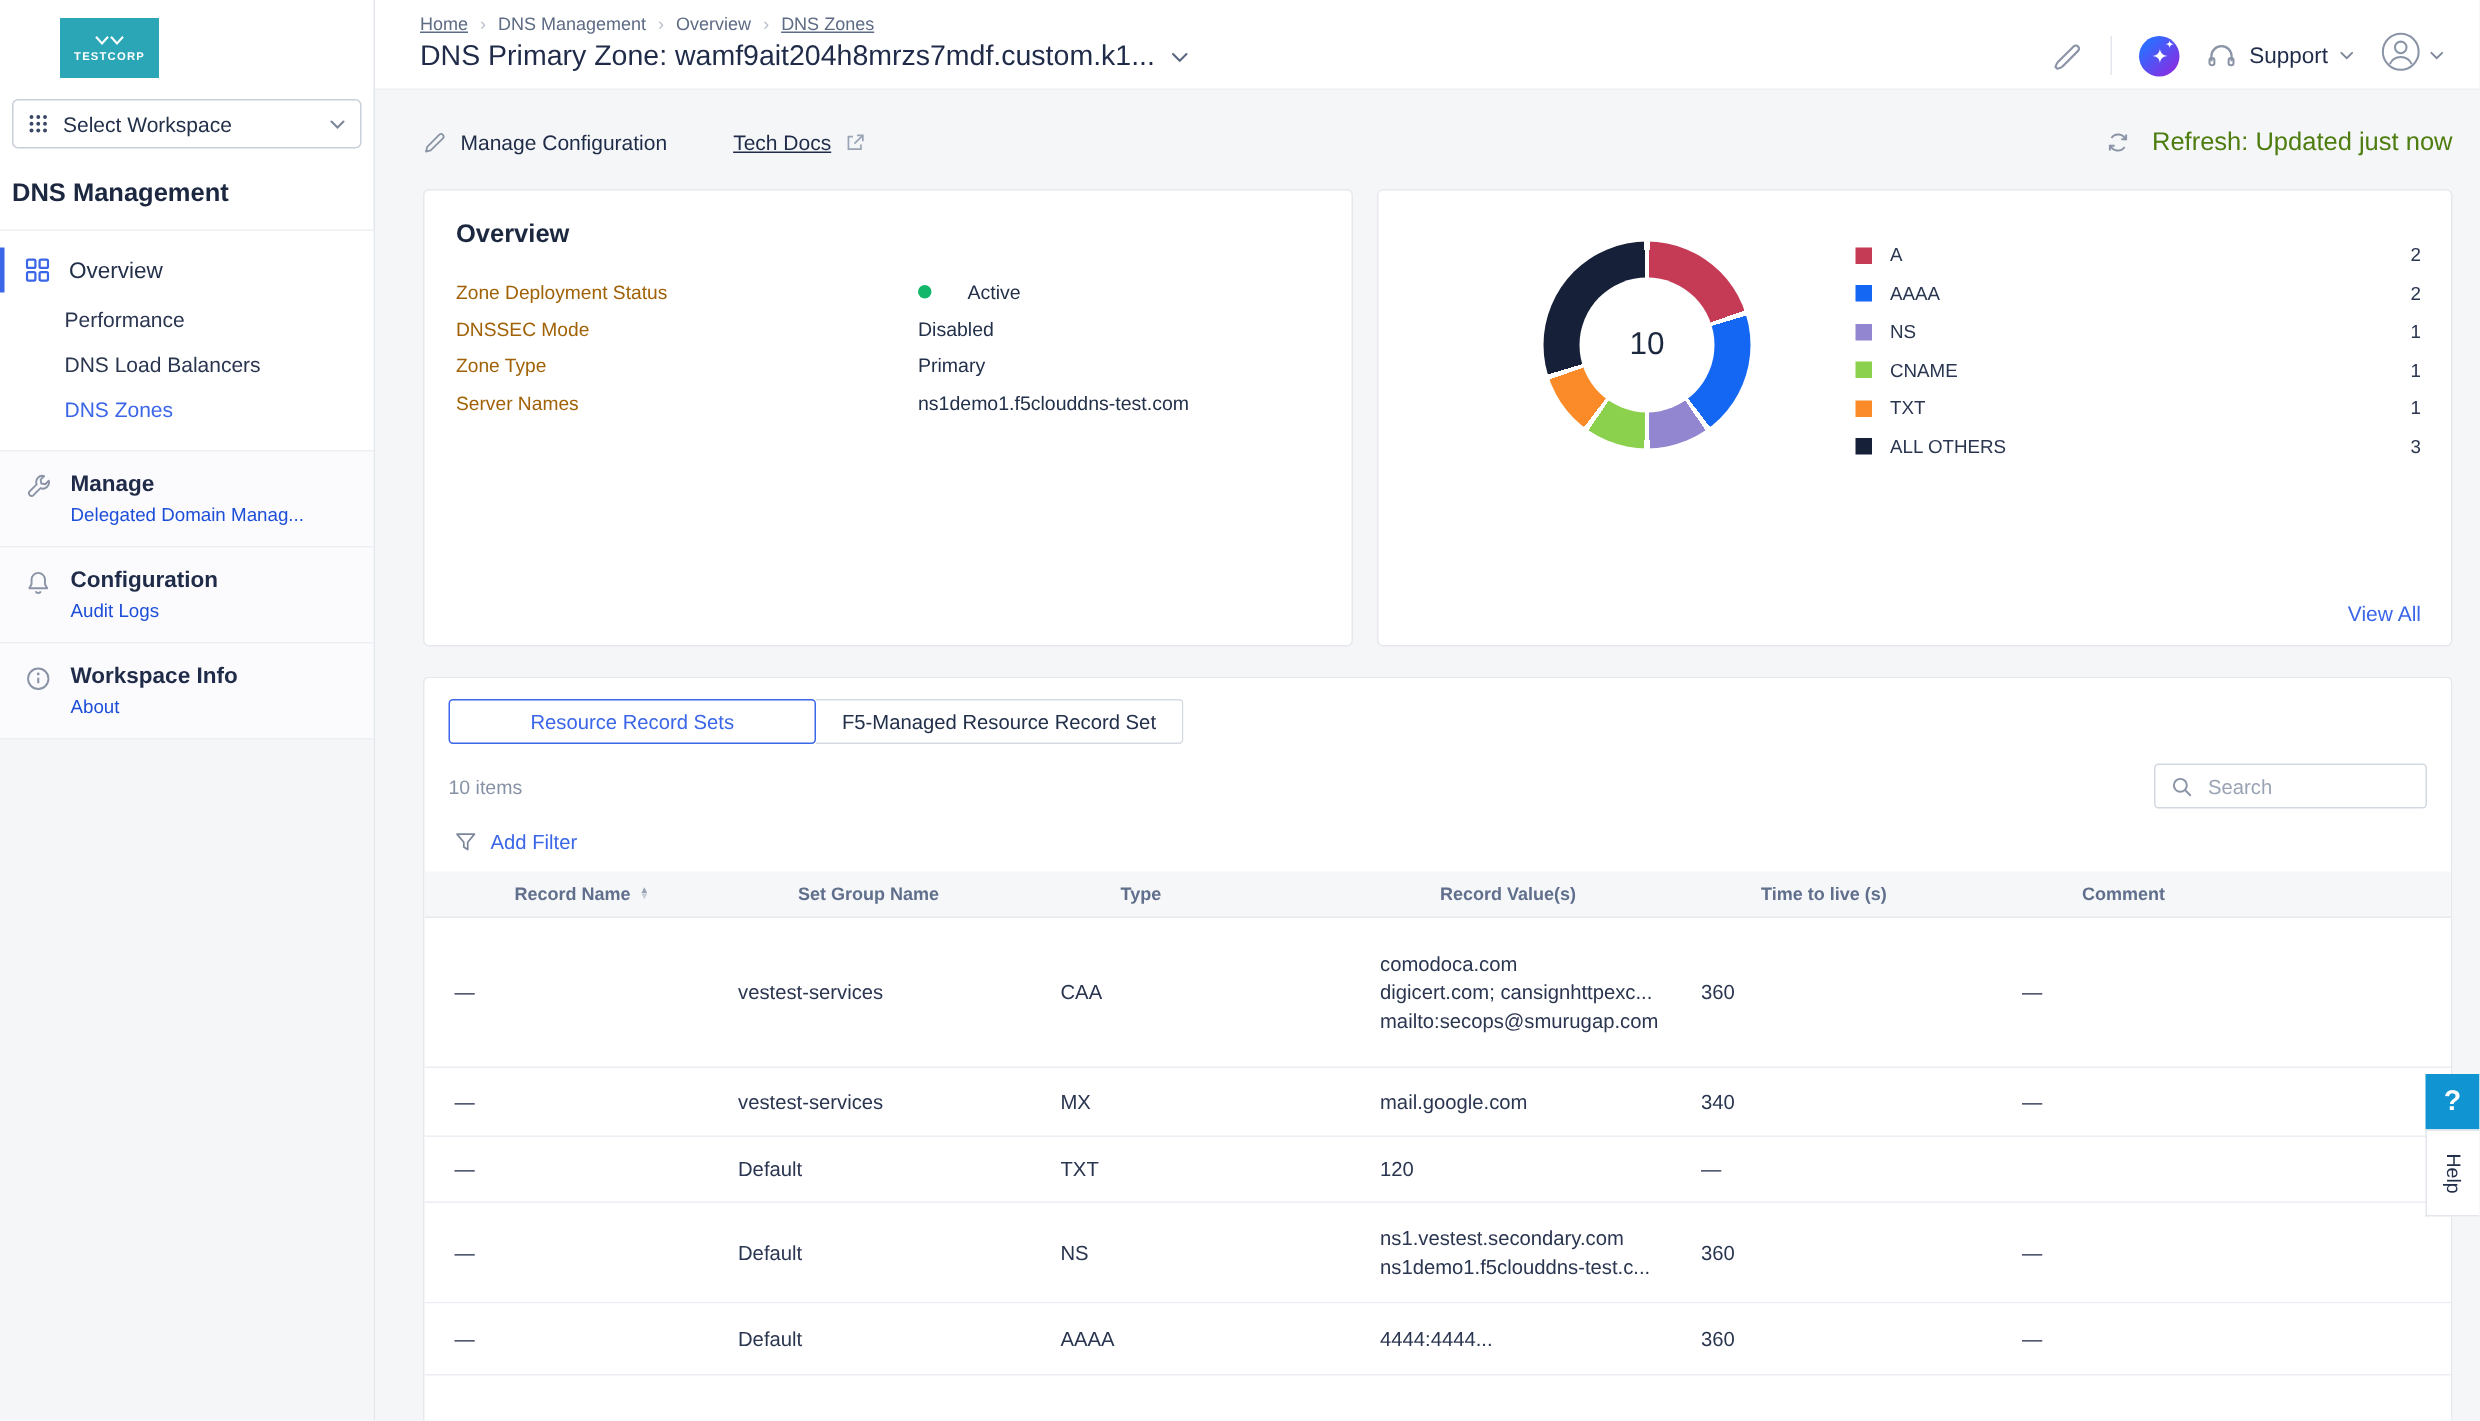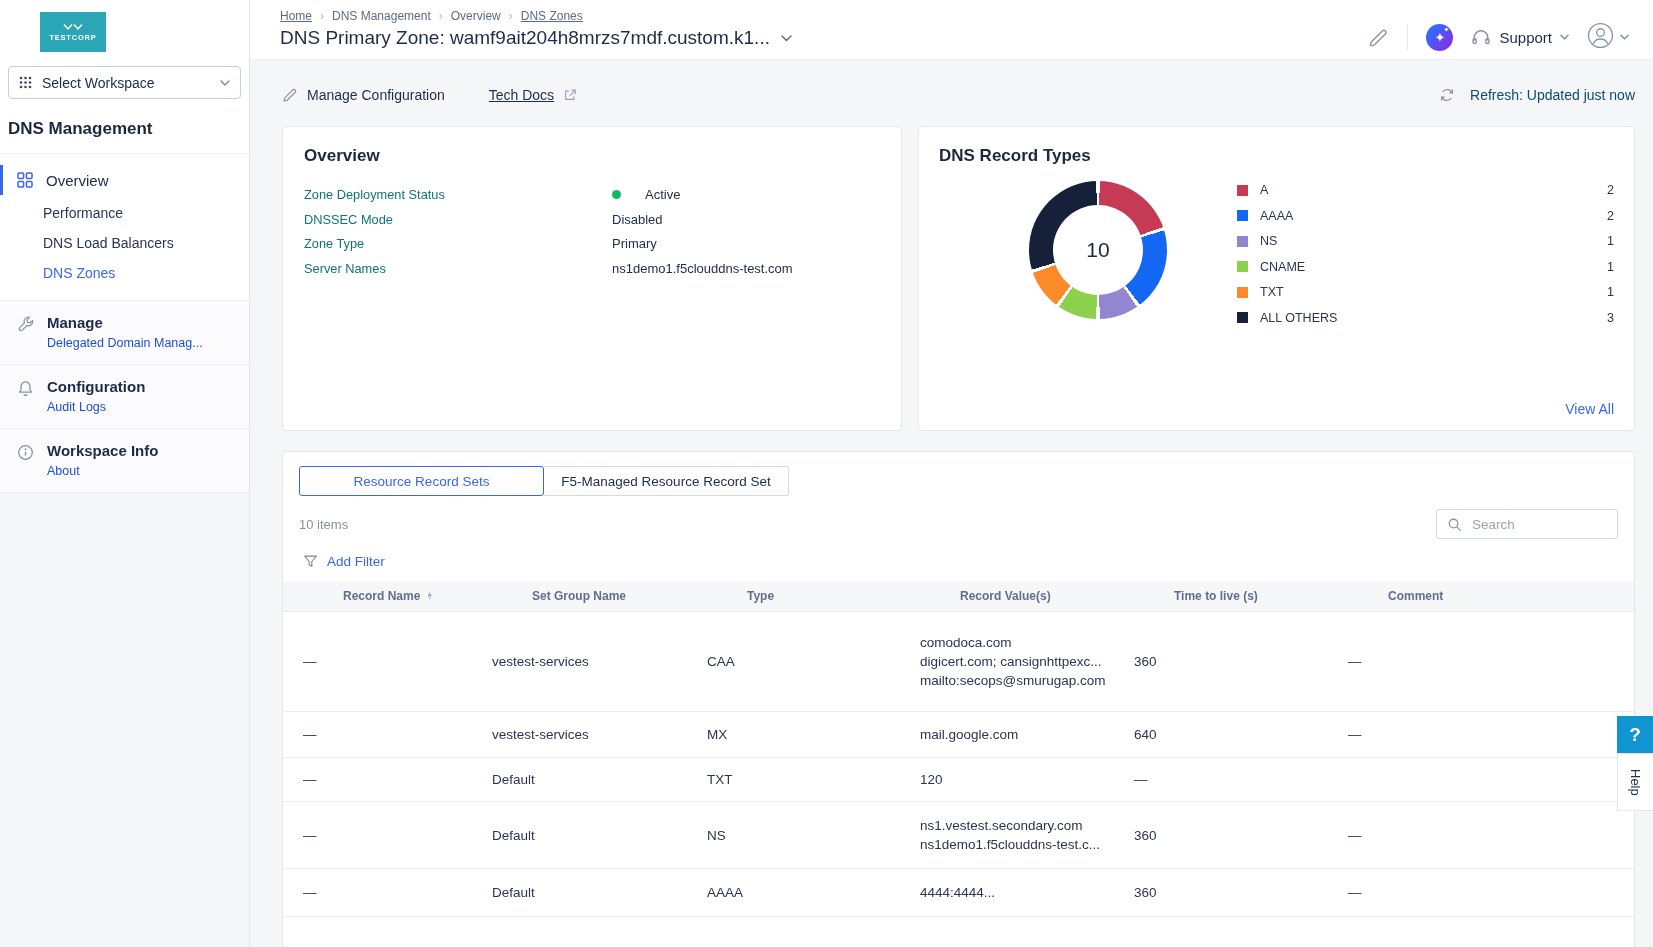--- a/index.html
+++ b/index.html
@@ -47,30 +47,30 @@
   .ai-btn .mini { position:absolute; top:2px; right:4px; font-size:7px; }
   .support { display:flex; align-items:center; gap:8px; font-size:15px; color:#1f2b48; cursor:pointer; }
   .support .chev, .account .chev { color:#7d8799; display:flex; }
   .account { display:flex; align-items:center; gap:6px; color:#8a94a6; cursor:pointer; }
 
   .toolbar { margin:18px 18px 0 32px; height:34px; display:flex; justify-content:space-between; align-items:center; }
   .tb-left { display:flex; align-items:center; }
   .tb-item { display:flex; align-items:center; gap:9px; font-size:14px; color:#1f2b48; cursor:pointer; }
   .tb-item .ti { color:#8a94a6; display:flex; }
   .tech-docs { margin-left:44px; text-decoration:underline; }
-  .tb-right { display:flex; align-items:center; gap:15px; font-size:14px; color:#0c4a6e; cursor:pointer; }
+  .tb-right { display:flex; align-items:center; gap:15px; font-size:17px; color:#4d7c0f; cursor:pointer; }
   .tb-right .ti { color:#8a94a6; display:flex; }
 
   .cards-row { display:flex; gap:16px; margin:14px 18px 0 32px; height:305px; }
   .card { background:#fff; border:1px solid #e6e8ee; border-radius:4px; }
   .card h2 { margin:0; font-size:17px; font-weight:600; color:#1c2740; }
   .overview-card { width:620px; padding:19px 21px; }
   .ov-rows { margin-top:21px; display:flex; flex-direction:column; gap:9.5px; }
   .ov-row { display:flex; align-items:center; min-height:14px; }
-  .ov-label { width:308px; font-size:12.8px; color:#0f766e; }
+  .ov-label { width:308px; font-size:12.8px; color:#a16207; }
   .ov-value { font-size:13px; color:#22304a; display:flex; align-items:center; gap:24px; }
   .dot { width:9px; height:9px; border-radius:50%; background:#12b76a; }
 
   .chart-card { flex:1; padding:19px 20px; position:relative; }
   .chart-body { display:flex; margin-top:15px; }
   .donut { width:138px; height:138px; border-radius:50%; margin-left:90px; position:relative; flex:none; }
   .hole { position:absolute; inset:24px; background:#fff; border-radius:50%; display:flex; align-items:center; justify-content:center; font-size:21px; color:#1c2740; }
   .legend { flex:1; margin-left:70px; margin-top:2px; display:flex; flex-direction:column; gap:11.5px; }
   .legend-row { display:flex; align-items:center; gap:12px; font-size:12.5px; color:#2a3550; }
   .legend-sq { width:11px; height:11px; flex:none; }
@@ -330,21 +330,20 @@
             <div class="ov-row">
               <div class="ov-label">Server Names</div>
               <div class="ov-value">
                 <div>ns1demo1.f5clouddns-test.com</div>
               </div>
             </div>
           </div>
       </section>
 
       <section class="card chart-card">
-        <h2>DNS Record Types</h2>
         <div class="chart-body">
           <div class="donut" id="donut" style="background: conic-gradient(rgb(255, 255, 255) 0deg, rgb(255, 255, 255) 1.5deg, rgb(197, 59, 85) 1.5deg, rgb(197, 59, 85) 70.5deg, rgb(255, 255, 255) 70.5deg, rgb(255, 255, 255) 72deg, rgb(255, 255, 255) 72deg, rgb(255, 255, 255) 73.5deg, rgb(20, 103, 242) 73.5deg, rgb(20, 103, 242) 142.5deg, rgb(255, 255, 255) 142.5deg, rgb(255, 255, 255) 144deg, rgb(255, 255, 255) 144deg, rgb(255, 255, 255) 145.5deg, rgb(145, 134, 207) 145.5deg, rgb(145, 134, 207) 178.5deg, rgb(255, 255, 255) 178.5deg, rgb(255, 255, 255) 180deg, rgb(255, 255, 255) 180deg, rgb(255, 255, 255) 181.5deg, rgb(139, 209, 78) 181.5deg, rgb(139, 209, 78) 214.5deg, rgb(255, 255, 255) 214.5deg, rgb(255, 255, 255) 216deg, rgb(255, 255, 255) 216deg, rgb(255, 255, 255) 217.5deg, rgb(250, 139, 40) 217.5deg, rgb(250, 139, 40) 250.5deg, rgb(255, 255, 255) 250.5deg, rgb(255, 255, 255) 252deg, rgb(255, 255, 255) 252deg, rgb(255, 255, 255) 253.5deg, rgb(22, 32, 56) 253.5deg, rgb(22, 32, 56) 358.5deg, rgb(255, 255, 255) 358.5deg, rgb(255, 255, 255) 360deg);">
             <div class="hole">
                 <span id="donut-center">10</span>
               </div>
           </div>
           <div class="legend" id="legend">
               <div class="legend-row">
                 <div class="legend-sq" style="background: rgb(197, 59, 85);"></div>
                 <div>A</div>
@@ -443,21 +442,21 @@
             <div class="cell">360</div>
             <div class="cell">—</div>
           </div>
           <div class="tgrid trow r-pad-sm">
             <div class="cell">—</div>
             <div class="cell">vestest-services</div>
             <div class="cell">MX</div>
             <div class="cell">
               <div class="vline">mail.google.com</div>
             </div>
-            <div class="cell">640</div>
+            <div class="cell">340</div>
             <div class="cell">—</div>
           </div>
           <div class="tgrid trow r-pad-md">
             <div class="cell">—</div>
             <div class="cell">Default</div>
             <div class="cell">TXT</div>
             <div class="cell">120</div>
             <div class="cell">—</div>
           </div>
           <div class="tgrid trow r-pad-md">

